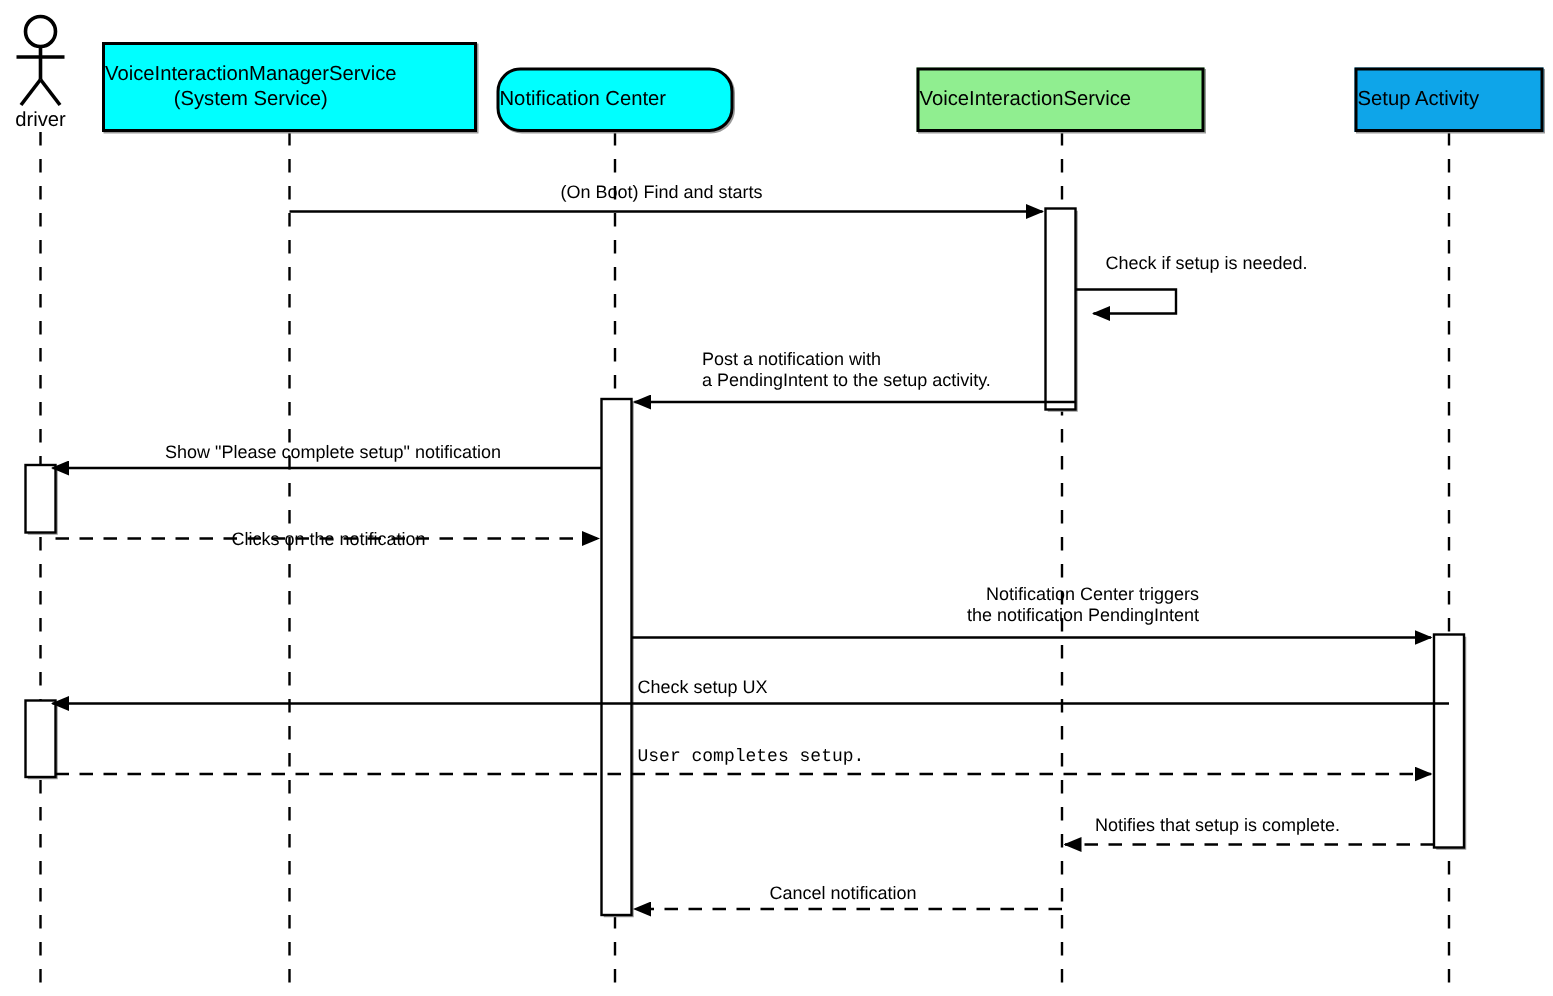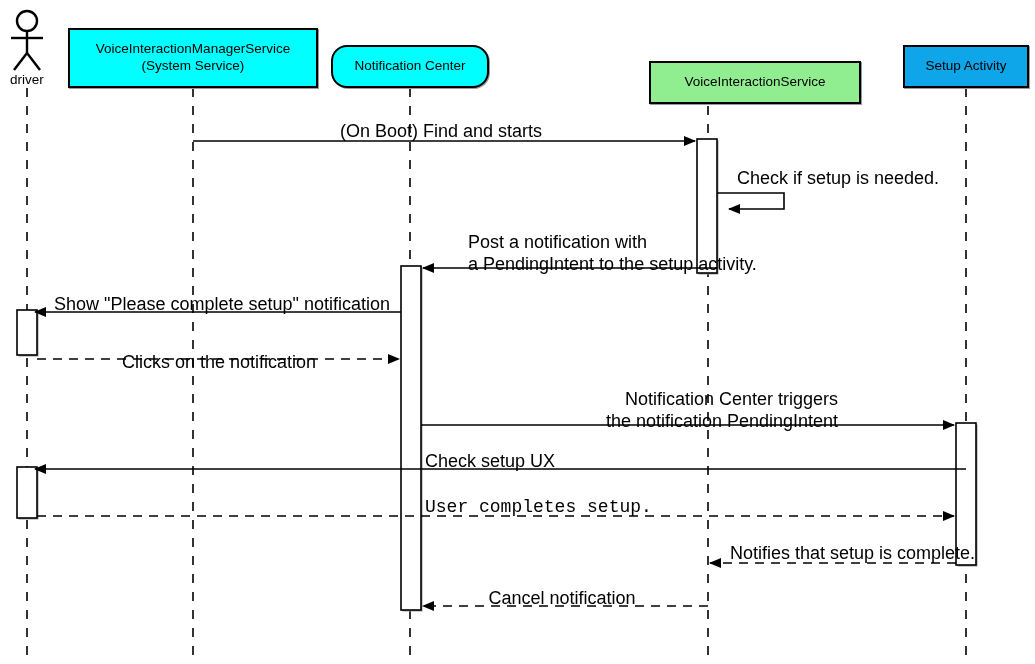--- a/index.html
+++ b/index.html
@@ -21,37 +21,37 @@
     position: absolute;
     top: 0;
     left: 0;
   }
   .lifeline-box {
     position: absolute;
     box-sizing: border-box;
     border: 2px solid #000000;
     display: flex;
     align-items: center;
-    justify-content: center;
+    justify-content: flex-start;
     text-align: center;
     font-size: 13.5px;
     color: #000000;
     line-height: 1.25;
     box-shadow: 1px 1px 0 #9a9a9a;
   }
   .actor-label {
     position: absolute;
     font-size: 13.5px;
     color: #000000;
     text-align: center;
     white-space: nowrap;
   }
   .msg-label {
     position: absolute;
-    font-size: 18px;
+    font-size: 12px;
     color: #000000;
     white-space: pre;
     line-height: 1.2;
   }
   .msg-label.center { transform: translateX(-50%); }
   .msg-label.left   { transform: translateX(0); }
 </style>
 </head>
 <body>
 
@@ -111,21 +111,21 @@
   </svg>
 
   <div id="boxes-layer">
       <div class="actor-label" style="left: -33px; top: 72px; width: 120px;">driver</div>
       <div class="lifeline-box" style="left: 68px; top: 28px; width: 250px; height: 60px; background: rgb(0, 255, 255);">
         <span>VoiceInteractionManagerService<br>(System Service)</span>
       </div>
       <div class="lifeline-box" style="left: 331px; top: 45px; width: 158px; height: 43px; background: rgb(0, 255, 255); border-radius: 16px;">
         <span>Notification Center</span>
       </div>
-      <div class="lifeline-box" style="left: 611px; top: 61px; width: 212px; height: 43px; background: rgb(144, 238, 144); margin-left: 38px;">
+      <div class="lifeline-box" style="left: 611px; top: 45px; width: 192px; height: 43px; background: rgb(144, 238, 144);">
         <span>VoiceInteractionService</span>
       </div>
       <div class="lifeline-box" style="left: 903px; top: 45px; width: 126px; height: 43px; background: #0ea5e9;">
         <span>Setup Activity</span>
       </div>
     </div>
   <div id="labels-layer">
       <div class="msg-label center" style="left: 441px; top: 121px; text-align: center;">(On Boot) Find and starts</div>
       <div class="msg-label left" style="left: 737px; top: 168px;">Check if setup is needed.</div>
       <div class="msg-label left" style="left: 468px; top: 232px;">Post a notification with<br>a PendingIntent to the setup activity.</div>

